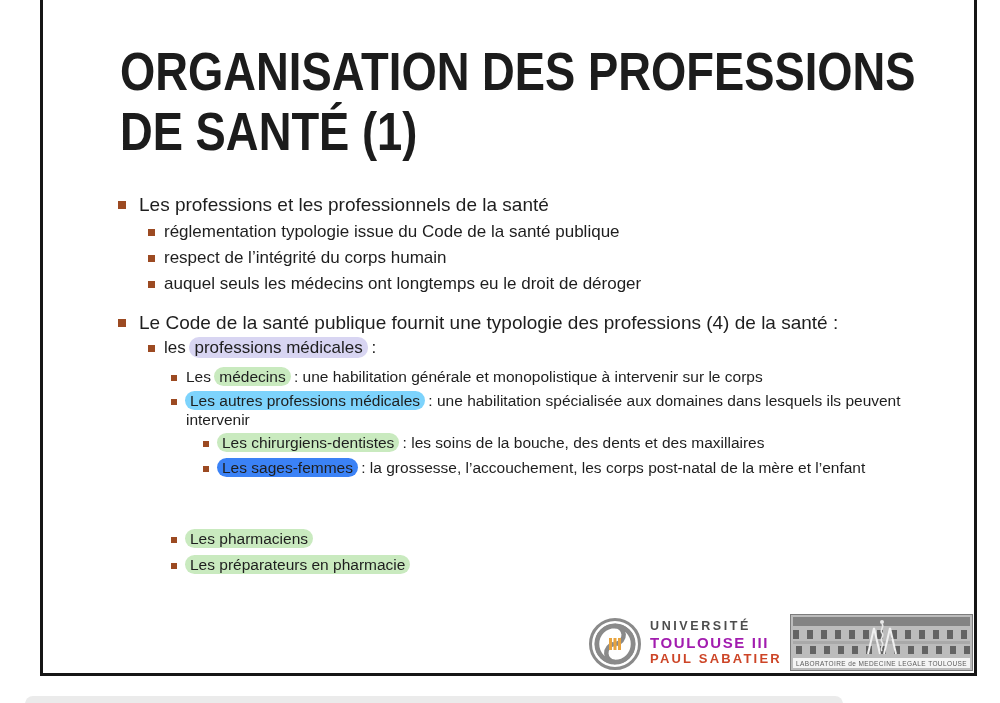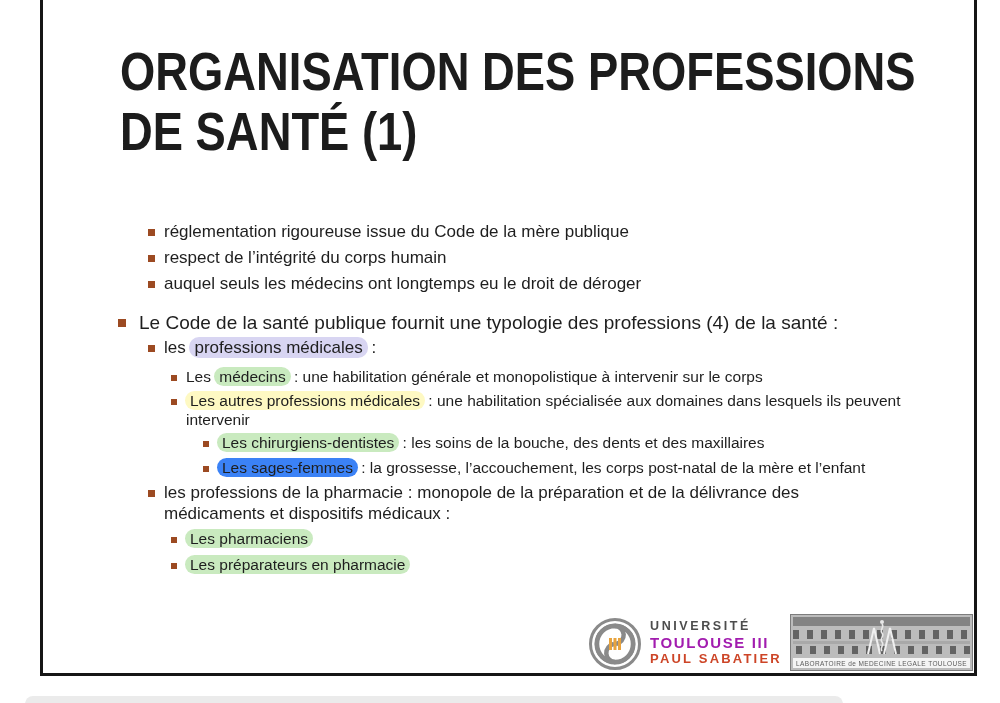--- a/index.html
+++ b/index.html
@@ -82,24 +82,28 @@
 </head>
 <body>
 
 <div class="slide">
 
   <div class="title">
     <div>ORGANISATION DES PROFESSIONS</div>
     <div>DE SANTÉ (1)</div>
   </div>
 
+  <div class="row l1 nowrap" style="top:196px">
+    <span class="bullet" style="background-color: rgb(156, 74, 34);"></span>
+    <div class="txt"><span>Les professions et les professionnels de la santé</span></div>
+  </div>
 
   <div class="row l2 nowrap" style="top:225px">
     <span class="bullet" style="background-color: rgb(156, 74, 34);"></span>
-    <div class="txt"><span>réglementation rigoureuse issue du Code de la mère publique</span></div>
+    <div class="txt"><span>réglementation typologie issue du Code de la santé publique</span></div>
   </div>
 
   <div class="row l2 nowrap" style="top:251px">
     <span class="bullet" style="background-color: rgb(156, 74, 34);"></span>
     <div class="txt"><span>respect de l’intégrité du corps humain</span></div>
   </div>
 
   <div class="row l2 nowrap" style="top:277px">
     <span class="bullet" style="background-color: rgb(156, 74, 34);"></span>
     <div class="txt"><span>auquel seuls les médecins ont longtemps eu le droit de déroger</span></div>
@@ -115,37 +119,33 @@
     <div class="txt"><span>les </span><span class="hl" style="background-color: rgb(216, 213, 242);">professions médicales</span><span> :</span></div>
   </div>
 
   <div class="row l3 nowrap" style="top:371px">
     <span class="bullet" style="background-color: rgb(156, 74, 34);"></span>
     <div class="txt"><span>Les </span><span class="hl" style="background-color: rgb(201, 234, 191);">médecins</span><span> : une habilitation générale et monopolistique à intervenir sur le corps</span></div>
   </div>
 
   <div class="row l3 w720" style="top:395px">
     <span class="bullet" style="background-color: rgb(156, 74, 34);"></span>
-    <div class="txt"><span class="hl" style="background-color: #fef9c3;">Les autres professions médicales</span><span> : une habilitation spécialisée aux domaines dans lesquels ils peuvent intervenir</span></div>
+    <div class="txt"><span class="hl" style="background-color: #7dd3fc;">Les autres professions médicales</span><span> : une habilitation spécialisée aux domaines dans lesquels ils peuvent intervenir</span></div>
   </div>
 
   <div class="row l4 nowrap" style="top:437px">
     <span class="bullet" style="background-color: rgb(156, 74, 34);"></span>
     <div class="txt"><span class="hl" style="background-color: rgb(201, 234, 191); margin-top: 40px;">Les chirurgiens-dentistes</span><span> : les soins de la bouche, des dents et des maxillaires</span></div>
   </div>
 
   <div class="row l4 nowrap" style="top:462px">
     <span class="bullet" style="background-color: rgb(156, 74, 34);"></span>
     <div class="txt"><span class="hl" style="background-color: #3b82f6;">Les sages-femmes</span><span> : la grossesse, l’accouchement, les corps post-natal de la mère et l’enfant</span></div>
   </div>
 
-  <div class="row l2 w705" style="top:486px">
-    <span class="bullet" style="background-color: rgb(156, 74, 34);"></span>
-    <div class="txt"><span>les professions de la pharmacie : monopole de la préparation et de la délivrance des médicaments et dispositifs médicaux :</span></div>
-  </div>
 
   <div class="row l3 nowrap" style="top:533px">
     <span class="bullet" style="background-color: rgb(156, 74, 34);"></span>
     <div class="txt"><span class="hl" style="background-color: rgb(201, 234, 191);">Les pharmaciens</span></div>
   </div>
 
   <div class="row l3 nowrap" style="top:559px">
     <span class="bullet" style="background-color: rgb(156, 74, 34);"></span>
     <div class="txt"><span class="hl" style="background-color: rgb(201, 234, 191);">Les préparateurs en pharmacie</span></div>
   </div>

